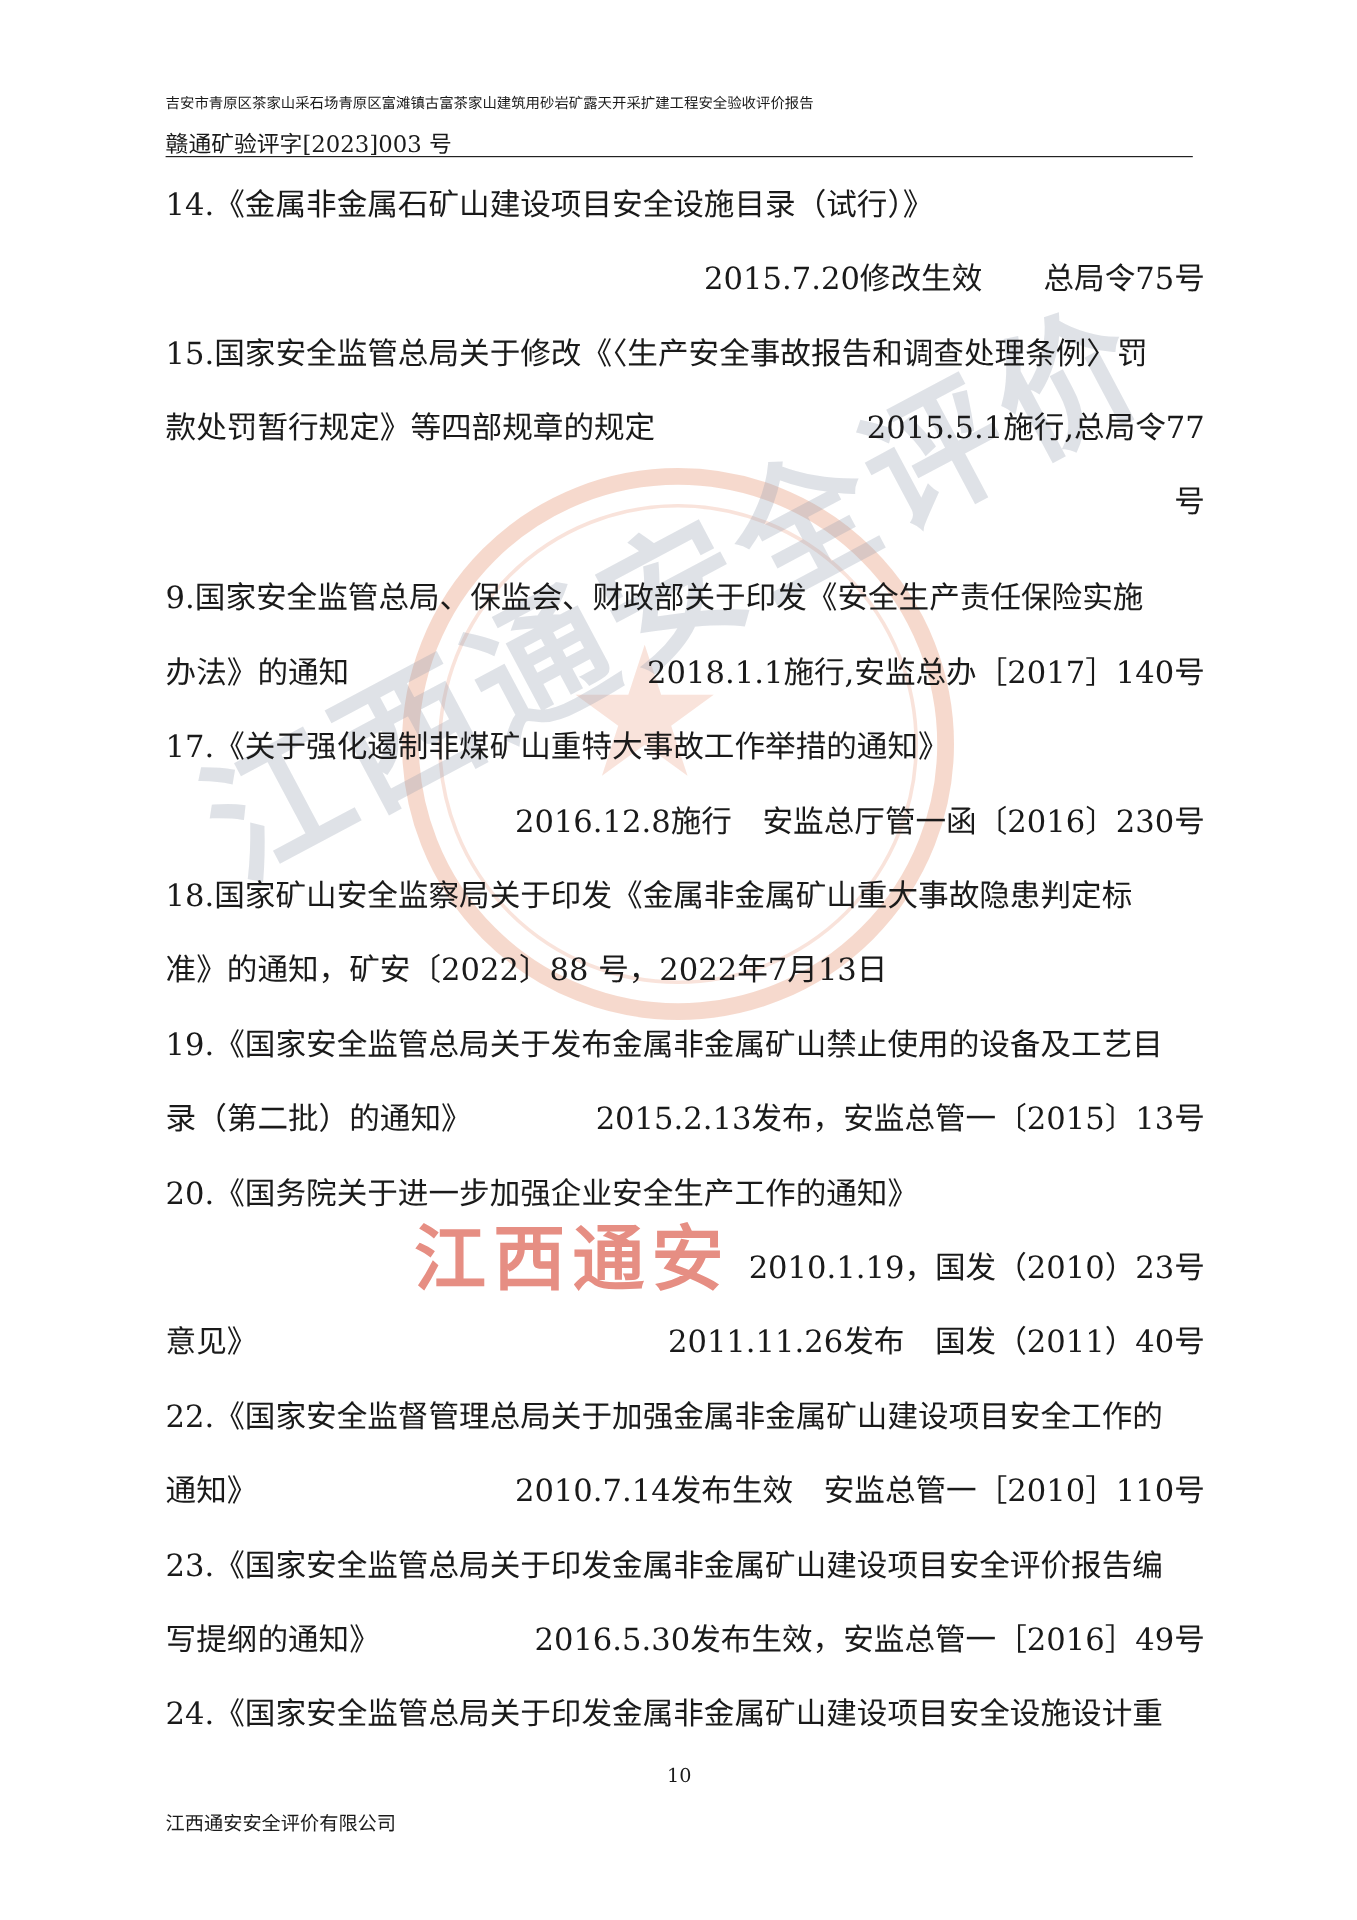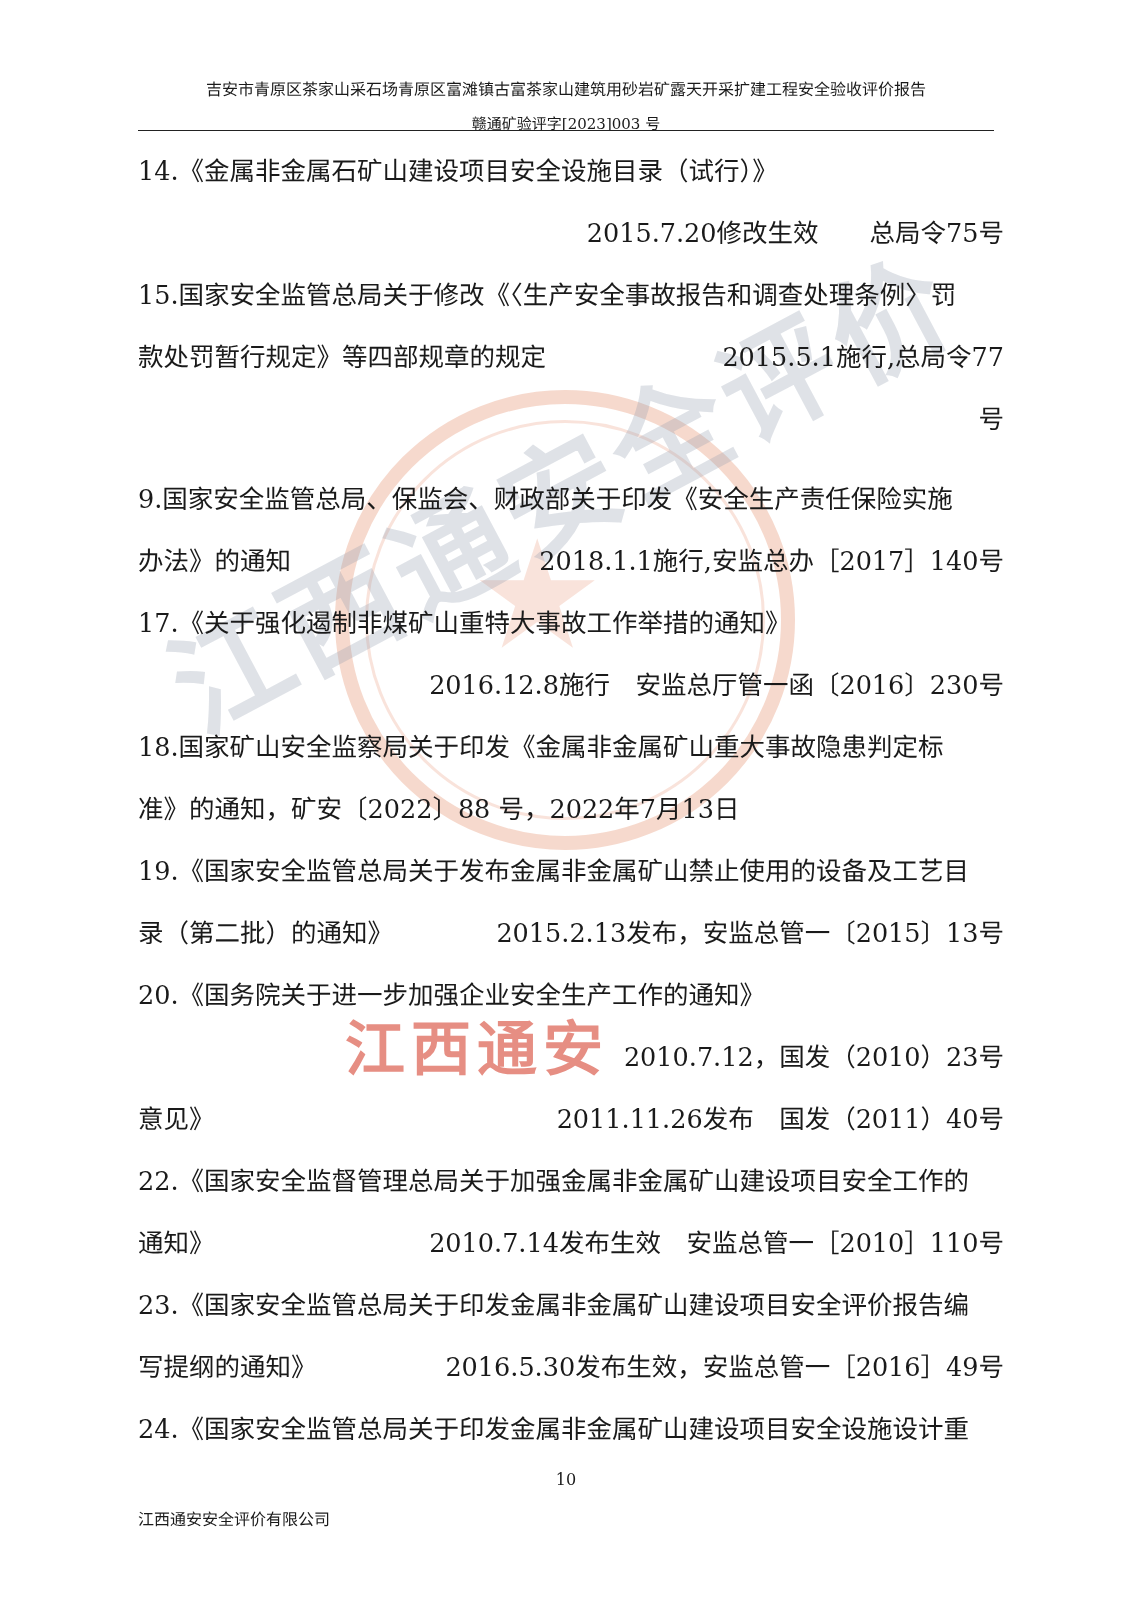--- a/index.html
+++ b/index.html
@@ -84,28 +84,27 @@
 
   
   .header {
     position: absolute;
     left: 138px;
     top: 76px;
     width: 856px;
     z-index: 2;
   }
   .header-line1 {
-    font-size: 16px;
-    text-align: center;
+    font-size: 12px;
     letter-spacing: 0px;
     white-space: nowrap;
   }
   .header-line2 {
-    font-size: 15px;
-    text-align: center;
+    font-size: 19px;
+    text-align: left;
     margin-top: 12px;
   }
   .header-rule {
     position: absolute;
     left: 138px;
     top: 130px;
     width: 856px;
     height: 1px;
     background: #222;
     z-index: 2;
@@ -225,21 +224,21 @@
     <div>
       <p class="entry">19.《国家安全监管总局关于发布金属非金属矿山禁止使用的设备及工艺目</p>
       <div class="mixed">
         <span class="left">录（第二批）的通知》</span>
         <span class="right">2015.2.13发布，安监总管一〔2015〕13号</span>
       </div>
     </div>
 
     <div>
       <p class="entry">20.《国务院关于进一步加强企业安全生产工作的通知》</p>
-      <p class="right-line">2010.7.12，国发（2010）23号</p>
+      <p class="right-line">2010.1.19，国发（2010）23号</p>
     </div>
 
     <div>
       <div class="mixed">
         <span class="left">意见》</span>
         <span class="right">2011.11.26发布　国发（2011）40号</span>
       </div>
     </div>
 
     <div>

